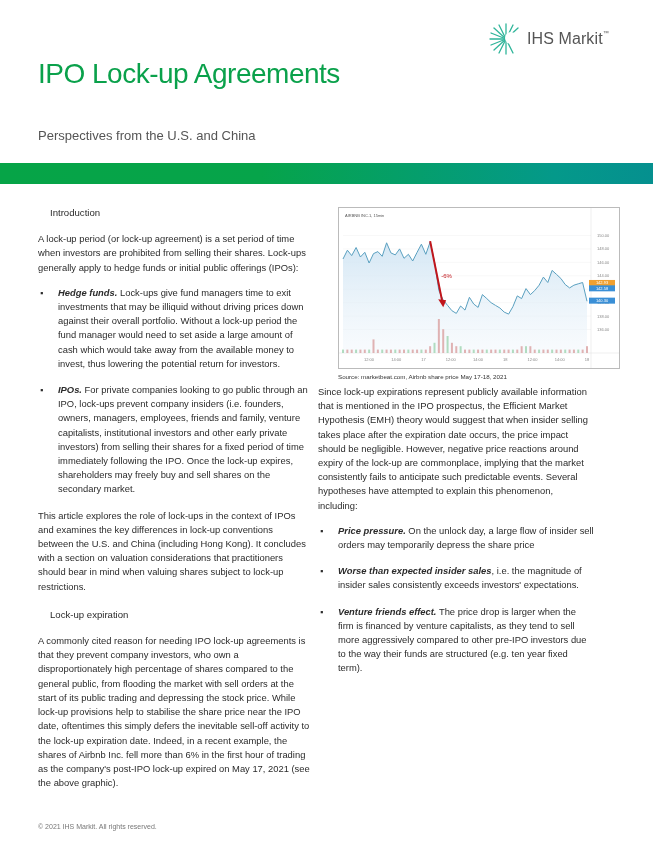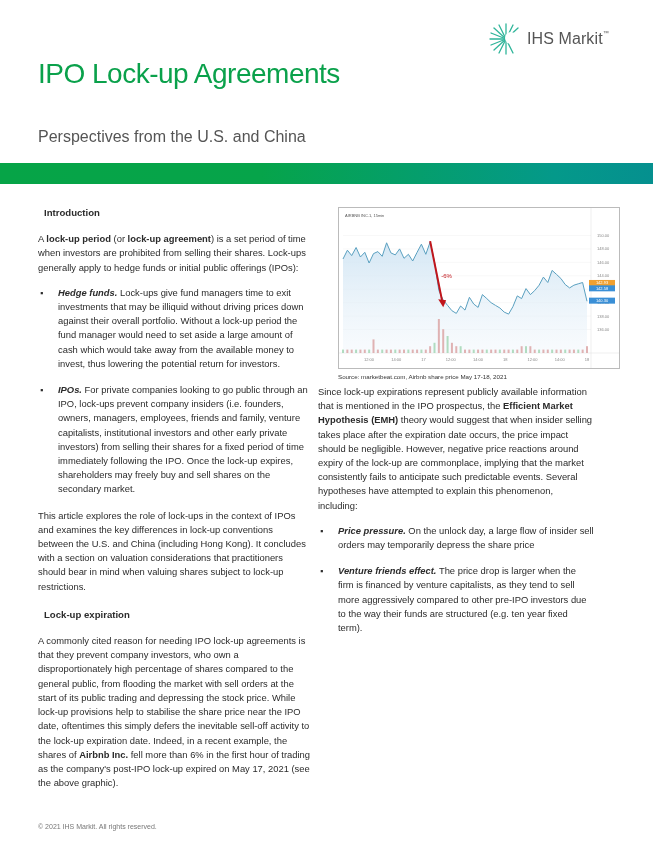--- a/index.html
+++ b/index.html
@@ -10,32 +10,32 @@
   .logo { position: absolute; left: 489px; top: 22px; display: flex; align-items: center; }
   .logo svg { width: 34px; height: 34px; }
   .logo-text { font-family: "Liberation Sans", sans-serif; font-size: 16px; color: #555; margin-left: 4px; letter-spacing: 0.1px; }
   .logo-text sup { font-size: 6px; vertical-align: top; }
   .title {
     position: absolute; left: 38px; top: 60px; margin: 0;
     font-family: "Liberation Sans", sans-serif; font-weight: normal;
     font-size: 28px; color: #0aa14b; letter-spacing: -0.5px; line-height: 1;
   }
   .subtitle {
-    position: absolute; left: 38px; top: 128px; font-size: 16px; color: #555;
+    position: absolute; left: 38px; top: 128px; font-size: 13px; color: #555;
   }
   .band {
     position: absolute; left: 0; top: 163px; width: 653px; height: 21px;
     background: linear-gradient(90deg, #06a447 0%, #06a44a 40%, #04998a 85%, #05908f 100%);
   }
   .col { position: absolute; font-family: "Liberation Sans", sans-serif; font-size: 9.4px; line-height: 14.2px; color: #2b2b2b; }
   .col-left { left: 38px; top: 206px; width: 272px; }
   .col-right { left: 318px; top: 373px; width: 276px; }
-  .h { font-weight: bold; margin: 0 0 12px 6px; font-size: 9.6px; }
+  .h { font-weight: normal; margin: 0 0 12px 12px; font-size: 9.6px; }
   .p { margin: 0 0 11px 0; }
-  .b { font-weight: bold; }
+  .b { font-weight: normal; }
   .i { font-style: italic; font-weight: bold; }
   ul { list-style: none; margin: 0; padding: 0; }
   li { position: relative; padding-left: 20px; margin-bottom: 12px; }
   li::before { content: "\25AA"; position: absolute; left: 2px; top: 0; font-size: 9px; }
   .chart-wrap { position: absolute; left: 338px; top: 196px; width: 282px; }
   .chart-meta { font-size: 3.5px; line-height: 4.5px; color: #777; }
   .chart-box { margin-top: 2px; width: 280px; height: 160px; border: 1px solid #bbb; position: relative; background: #fff; }
   .chart-box svg { position: absolute; left: 0; top: 0; }
   .caption { position: absolute; left: 338px; top: 373px; font-size: 6.2px; color: #333; }
   .footer { position: absolute; left: 38px; top: 823px; font-size: 7px; color: #777; }
@@ -189,17 +189,18 @@
         <text x="263" y="94.14999999999992" font-size="4" fill="#fff" text-anchor="middle" font-family="Liberation Sans, sans-serif">140.30</text>
       </svg>
   </div>
 </div>
 <div class="caption">Source: marketbeat.com, Airbnb share price May 17-18, 2021</div>
 
 <div class="col col-right" style="top:385px">
   <div class="p"><span>Since lock-up expirations represent publicly available information that is mentioned in the IPO prospectus, the </span><span class="b">Efficient Market Hypothesis (EMH)</span><span> theory would suggest that when insider selling takes place after the expiration date occurs, the price impact should be negligible. However, negative price reactions around expiry of the lock-up are commonplace, implying that the market consistently fails to anticipate such predictable events. Several hypotheses have attempted to explain this phenomenon, including:</span></div>
   <ul>
     <li><span class="i">Price pressure.</span><span> On the unlock day, a large flow of insider sell orders may temporarily depress the share price</span></li>
+    <li><span class="i">Worse than expected insider sales</span><span>, i.e. the magnitude of insider sales consistently exceeds investors' expectations.</span></li>
     <li><span class="i">Venture friends effect.</span><span> The price drop is larger when the firm is financed by venture capitalists, as they tend to sell more aggressively compared to other pre-IPO investors due to the way their funds are structured (e.g. ten year fixed term).</span></li>
   </ul>
 </div>
 
 <div class="footer">© 2021 IHS Markit. All rights reserved.</div>
 
 </body></html>

